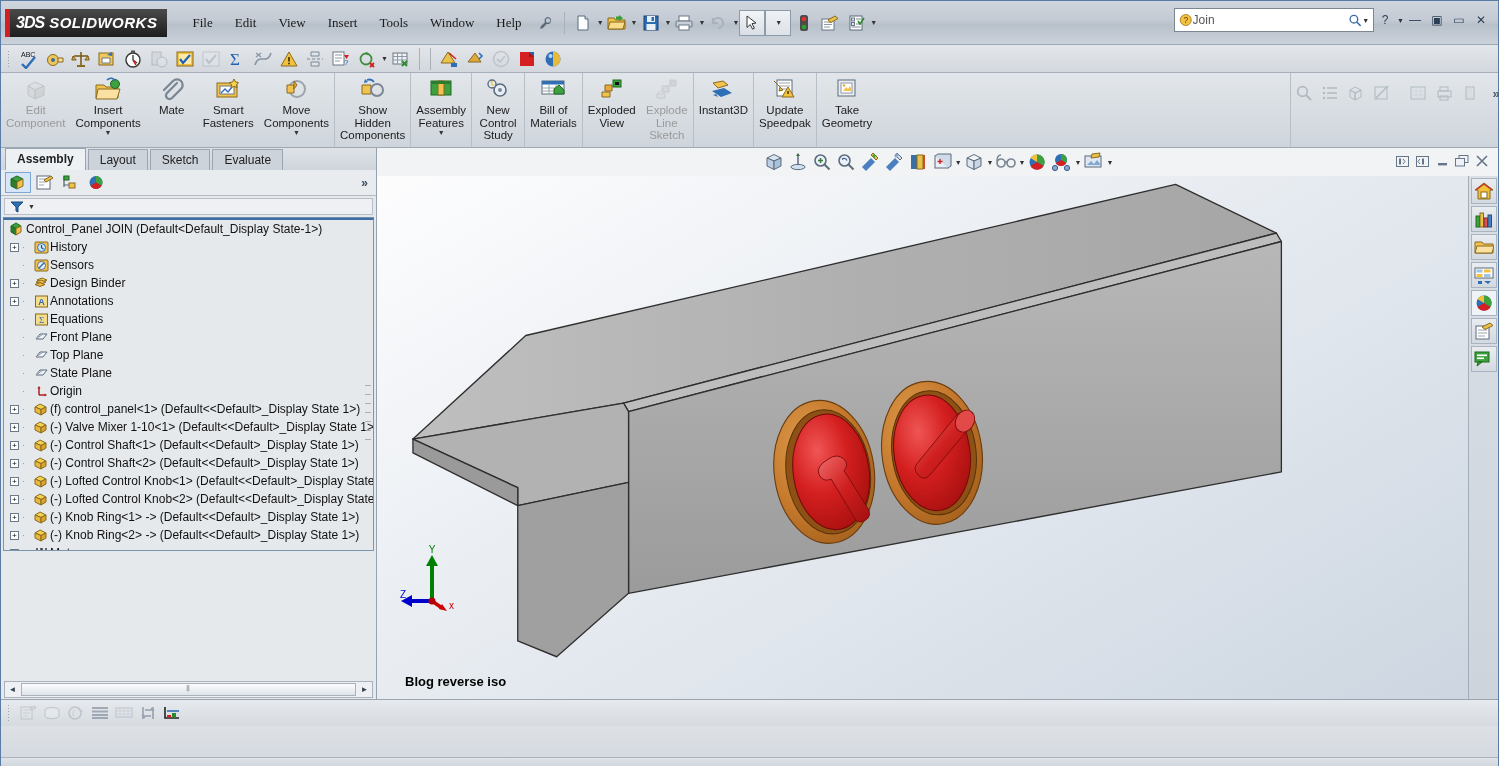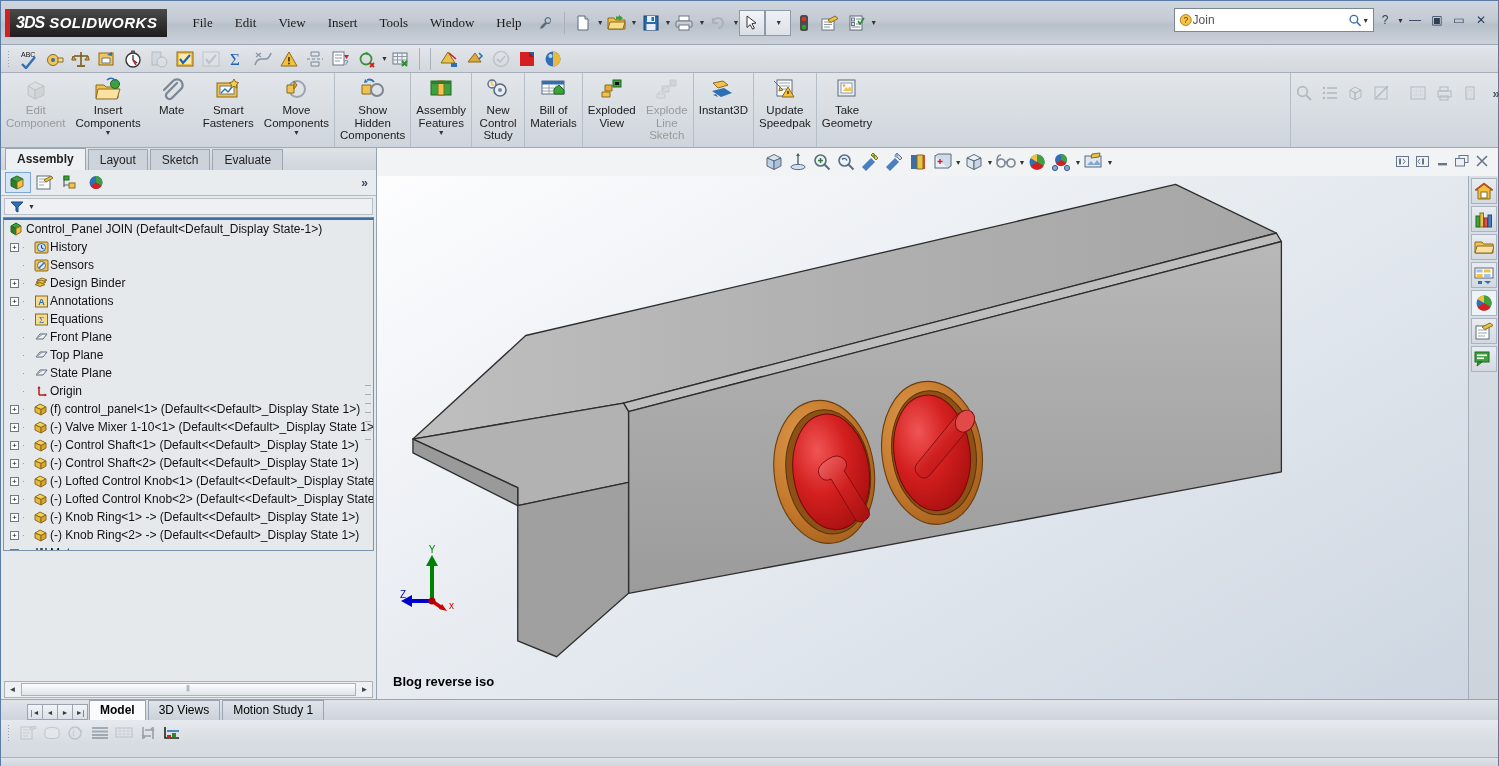--- a/index.html
+++ b/index.html
@@ -116,21 +116,21 @@
   .right { flex: 1; display: flex; flex-direction: column; position: relative; }
   .hud { height: 28px; display: flex; align-items: center; justify-content: center;
          background: #f1f3f5; position: relative; }
   .hud-btn { width: 24px; height: 24px; display: flex; align-items: center; justify-content: center;
              cursor: default; }
   .hud-right { position: absolute; right: 6px; top: 4px; display: flex; align-items: center; }
   .hud-win { width: 20px; height: 18px; display: flex; align-items: center; justify-content: center;
              color: #55657a; font-size: 11px; cursor: default; }
   .gfx { flex: 1; position: relative; overflow: hidden;
          background: linear-gradient(150deg,#fdfdfe 0%,#eef1f5 30%,#dfe5ec 62%,#ccd5e0 100%); }
-  .viewlabel { position: absolute; left: 16px; bottom: 10px; font-size: 13px;
+  .viewlabel { position: absolute; left: 28px; bottom: 10px; font-size: 13px;
                font-weight: bold; color: #000; }
   .rightdock { position: absolute; right: 0; top: 0; width: 30px; bottom: 0;
                background: linear-gradient(#dbe0e6,#cdd4dc); border-left: 1px solid #a3adb8; }
   .rd-btn { width: 26px; height: 26px; margin: 2px; display: flex; align-items: center;
             justify-content: center; border: 1px solid #a9b4c0;
             background: linear-gradient(#e9edf1,#d3d9e0); cursor: default; }
   .rd-btn.active { background: #eef3f8; }
 
   
   .bottom { height: 58px; background: linear-gradient(#e4e7eb,#d5dae0);
@@ -1278,29 +1278,20 @@
                 <rect x="3" y="5.5" width="10" height="1.6" fill="#fff"></rect>
                 <rect x="3" y="8.5" width="7" height="1.6" fill="#fff"></rect>
               </svg>
           </div>
         </div>
       </div>
     </div>
   </div>
 
   <div class="bottom">
-    <div class="modeltabs">
-      <div class="navarrow">|◄</div>
-      <div class="navarrow">◄</div>
-      <div class="navarrow">►</div>
-      <div class="navarrow">►|</div>
-      <div class="mtab active">Model</div>
-      <div class="mtab">3D Views</div>
-      <div class="mtab">Motion Study 1</div>
-    </div>
 
     <div class="statusrow">
       <div class="grip"></div>
       <div class="sbtn" style="opacity:.4">
         <svg width="18" height="16" viewBox="0 0 18 16">
             <rect x="2" y="2" width="11" height="12" fill="#e4e8ec" stroke="#8d98a4"></rect>
             <path d="M4 5h7M4 8h7M4 11h5" stroke="#aab3bd"></path>
             <path d="M11 3l5-2 1 2-5 2z" fill="#c7ced6" stroke="#8d98a4"></path>
           </svg>
       </div>

